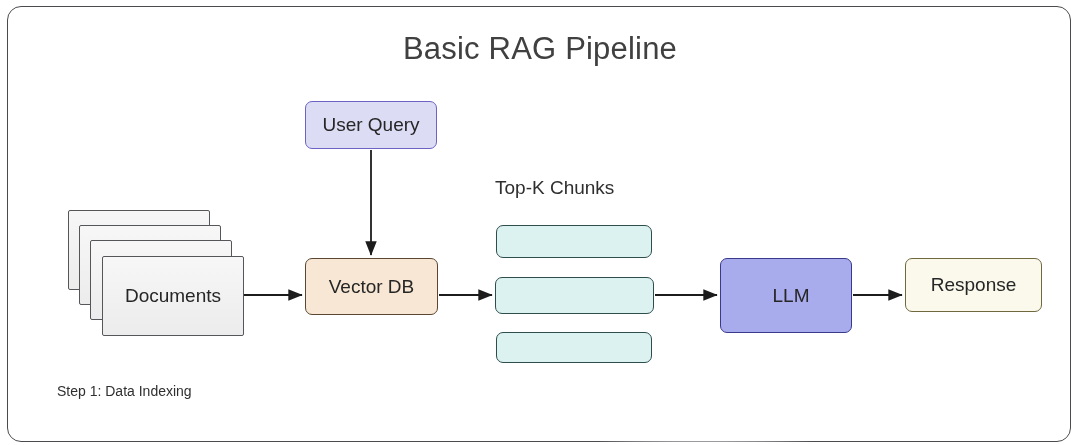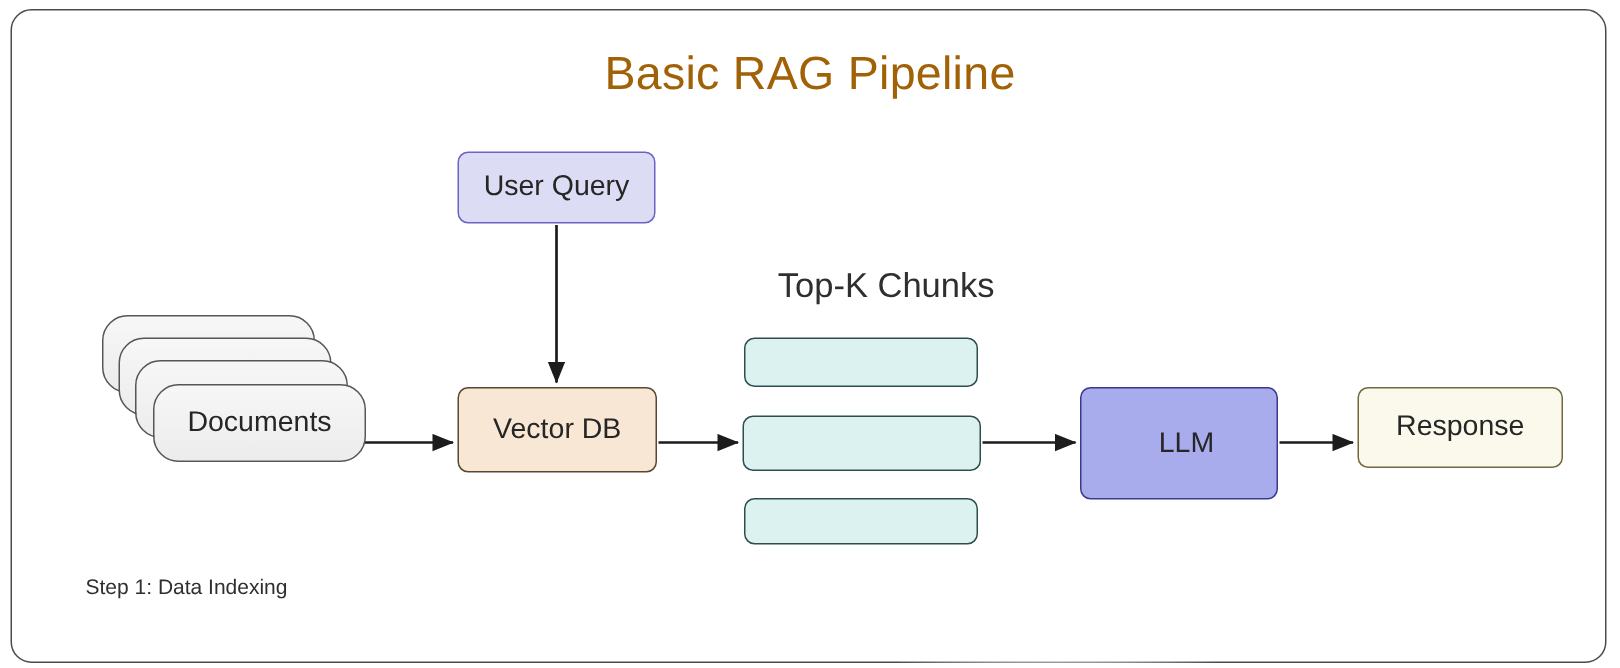--- a/index.html
+++ b/index.html
@@ -41,21 +41,21 @@
     pointer-events: none;
   }
 
   .title {
     position: absolute;
     left: 0;
     top: 31px;
     width: 1080px;
     text-align: center;
     font-size: 31px;
-    color: #a16207;
+    color: #404040;
     letter-spacing: 0.2px;
   }
 
   .node {
     position: absolute;
     box-sizing: border-box;
     display: flex;
     align-items: center;
     justify-content: center;
     border-radius: 7px;
@@ -79,22 +79,22 @@
     position: absolute;
     left: 68px;
     top: 210px;
     width: 180px;
     height: 125px;
   }
   .doc-card {
     position: absolute;
     box-sizing: border-box;
     width: 142px;
-    height: 52px;
-    border-radius: 17px;
+    height: 80px;
+    border-radius: 2px;
     border: 1.5px solid #555659;
     background: linear-gradient(180deg, #f7f7f7 0%, #ececec 100%);
   }
   .doc-card.c1 { left: 0px;  top: 0px;  }
   .doc-card.c2 { left: 11px; top: 15px; }
   .doc-card.c3 { left: 22px; top: 30px; }
   .doc-card.c4 {
     left: 34px; top: 46px;
     display: flex;
     align-items: center;
@@ -112,22 +112,22 @@
     background: #f7e7d4;
     border: 1.6px solid #5b4731;
   }
 
   
   #topk-label {
     position: absolute;
     left: 495px;
     top: 177px;
     width: 168px;
-    text-align: right;
-    font-size: 23px;
+    text-align: left;
+    font-size: 19px;
     color: #2f2f2f;
   }
   .chunk {
     position: absolute;
     box-sizing: border-box;
     border-radius: 7px;
     background: #dcf2f0;
     border: 1.6px solid #2e4e4e;
   }
   #chunk-1 { left: 496px; top: 225px; width: 156px; height: 33px; }

